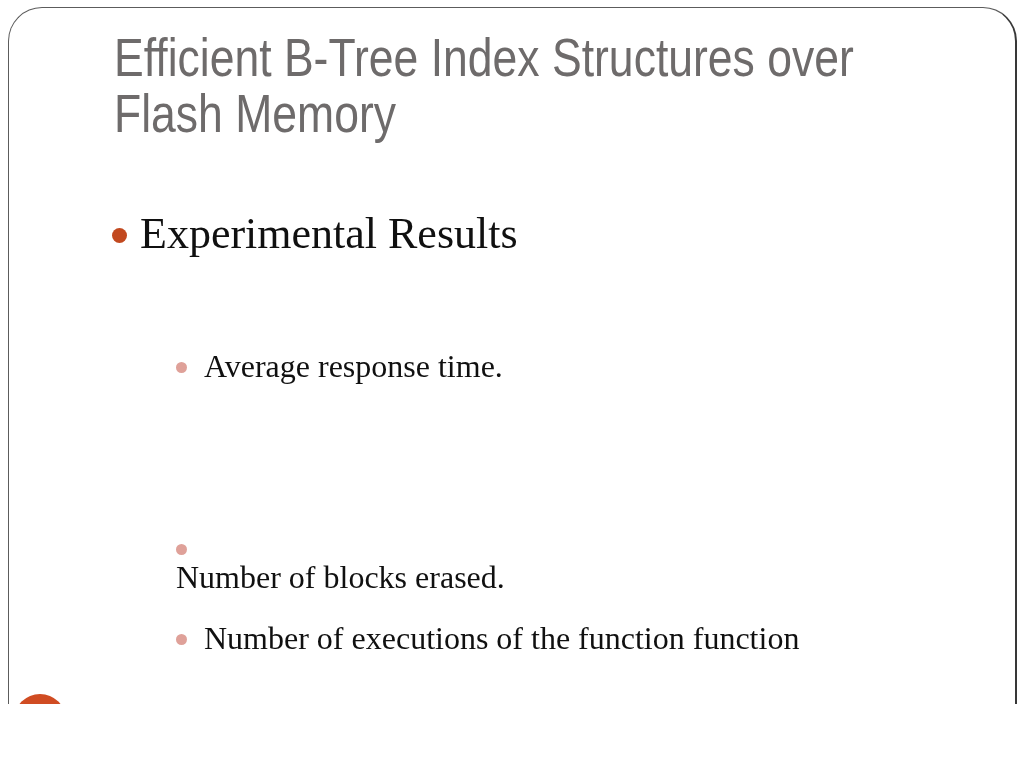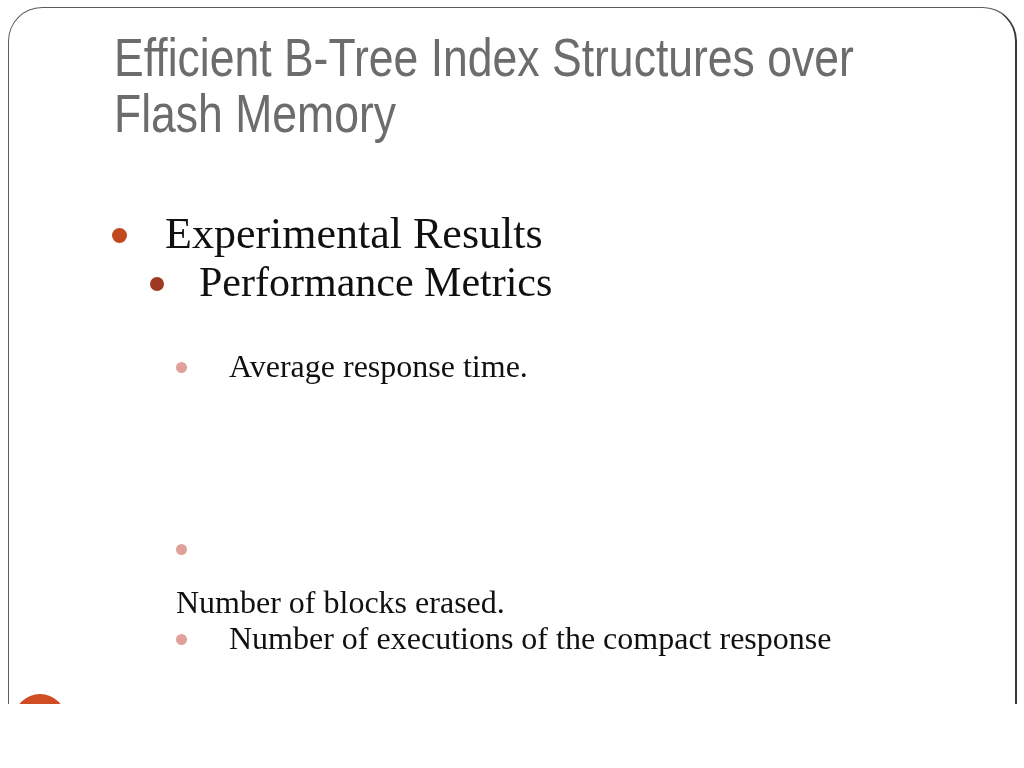--- a/index.html
+++ b/index.html
@@ -52,21 +52,20 @@
   }
   
   .row {
     position: absolute;
     display: flex;
     align-items: baseline;
     font-family: "Liberation Serif", serif;
     color: var(--body-text, #101010);
     white-space: nowrap;
     z-index: 2;
-    gap: 25px;
   }
   .dot {
     display: inline-block;
     flex: none;
     border-radius: 50%;
     position: relative;
   }
   .l1 { left: 112px; top: 208px; font-size: 44px; }
   .l1 .dot { width: 15px; height: 15px; background: var(--bullet-l1, #c2491f); top: -5px; margin-right: 13px; }
   .l2 { left: 150px; top: 258px; font-size: 42px; }
@@ -111,37 +110,33 @@
   <h1 class="title">
     <span class="tl">Efficient B-Tree Index Structures over</span>
     <span class="tl">Flash Memory</span>
   </h1>
 
   <div class="row l1">
     <span class="dot"></span>
     <span>Experimental Results</span>
   </div>
 
-  <div class="row l2">
-    <span class="dot"></span>
-    <span>Performance Metrics</span>
-  </div>
 
   <div class="row l3 r1">
     <span class="dot"></span>
     <span>Average response time.</span>
   </div>
 
 
   <div class="row l3 r3">
     <span class="dot"></span>
     <span>Number of blocks erased.</span>
   </div>
 
   <div class="row l3 r4">
     <span class="dot"></span>
-    <span>Number of executions of the compact response</span>
+    <span>Number of executions of the function function</span>
   </div>
 
   <div class="badge"></div>
   <div class="badge-label">Slide 2</div>
 
 </div>
 
 </body></html>

